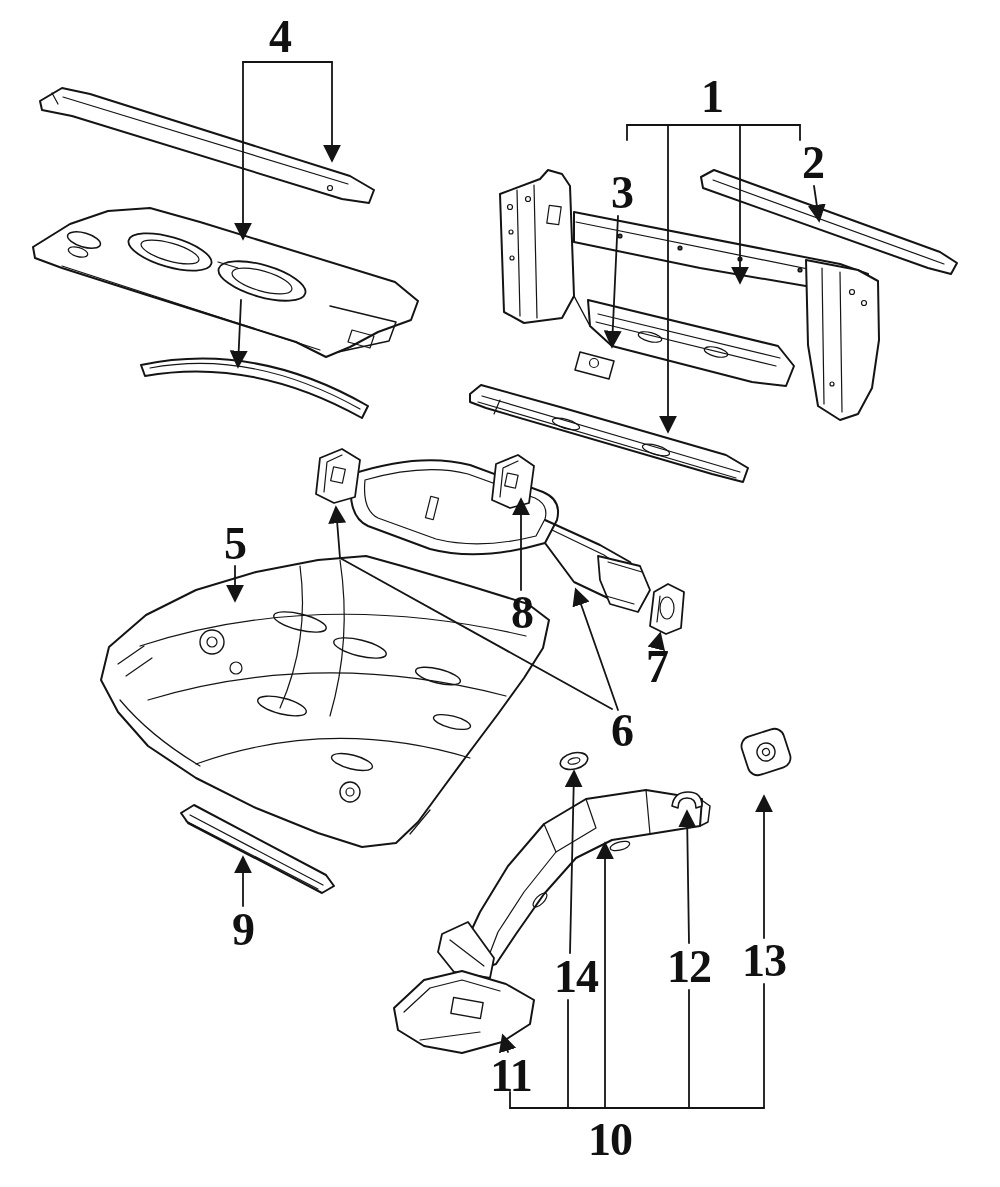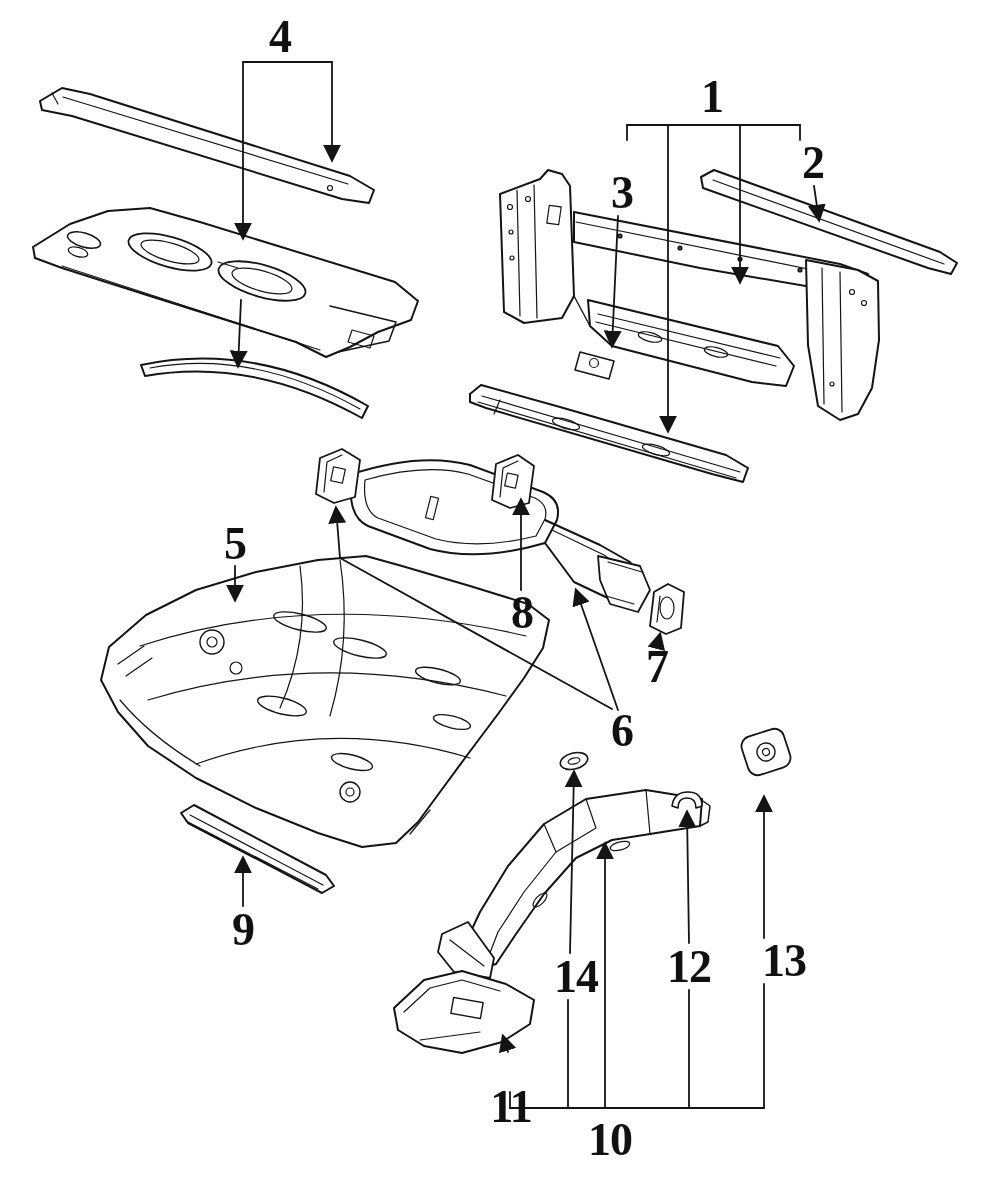--- a/index.html
+++ b/index.html
@@ -254,18 +254,18 @@
   <div class="callout" style="left:712px;top:97px">1</div>
   <div class="callout" style="left:813px;top:163px">2</div>
   <div class="callout" style="left:622px;top:193px">3</div>
   <div class="callout" style="left:280px;top:37px">4</div>
   <div class="callout" style="left:235px;top:544px">5</div>
   <div class="callout" style="left:622px;top:731px">6</div>
   <div class="callout" style="left:657px;top:667px">7</div>
   <div class="callout" style="left:522px;top:613px">8</div>
   <div class="callout" style="left:243px;top:930px">9</div>
   <div class="callout" style="left:610px;top:1140px">10</div>
-  <div class="callout" style="left:511px;top:1107px">11</div>
+  <div class="callout" style="left:511px;top:1076px">11</div>
   <div class="callout" style="left:689px;top:967px">12</div>
-  <div class="callout" style="left:784px;top:961px">13</div>
+  <div class="callout" style="left:764px;top:961px">13</div>
   <div class="callout" style="left:576px;top:977px">14</div>
 
 </div>
 
 </body></html>

